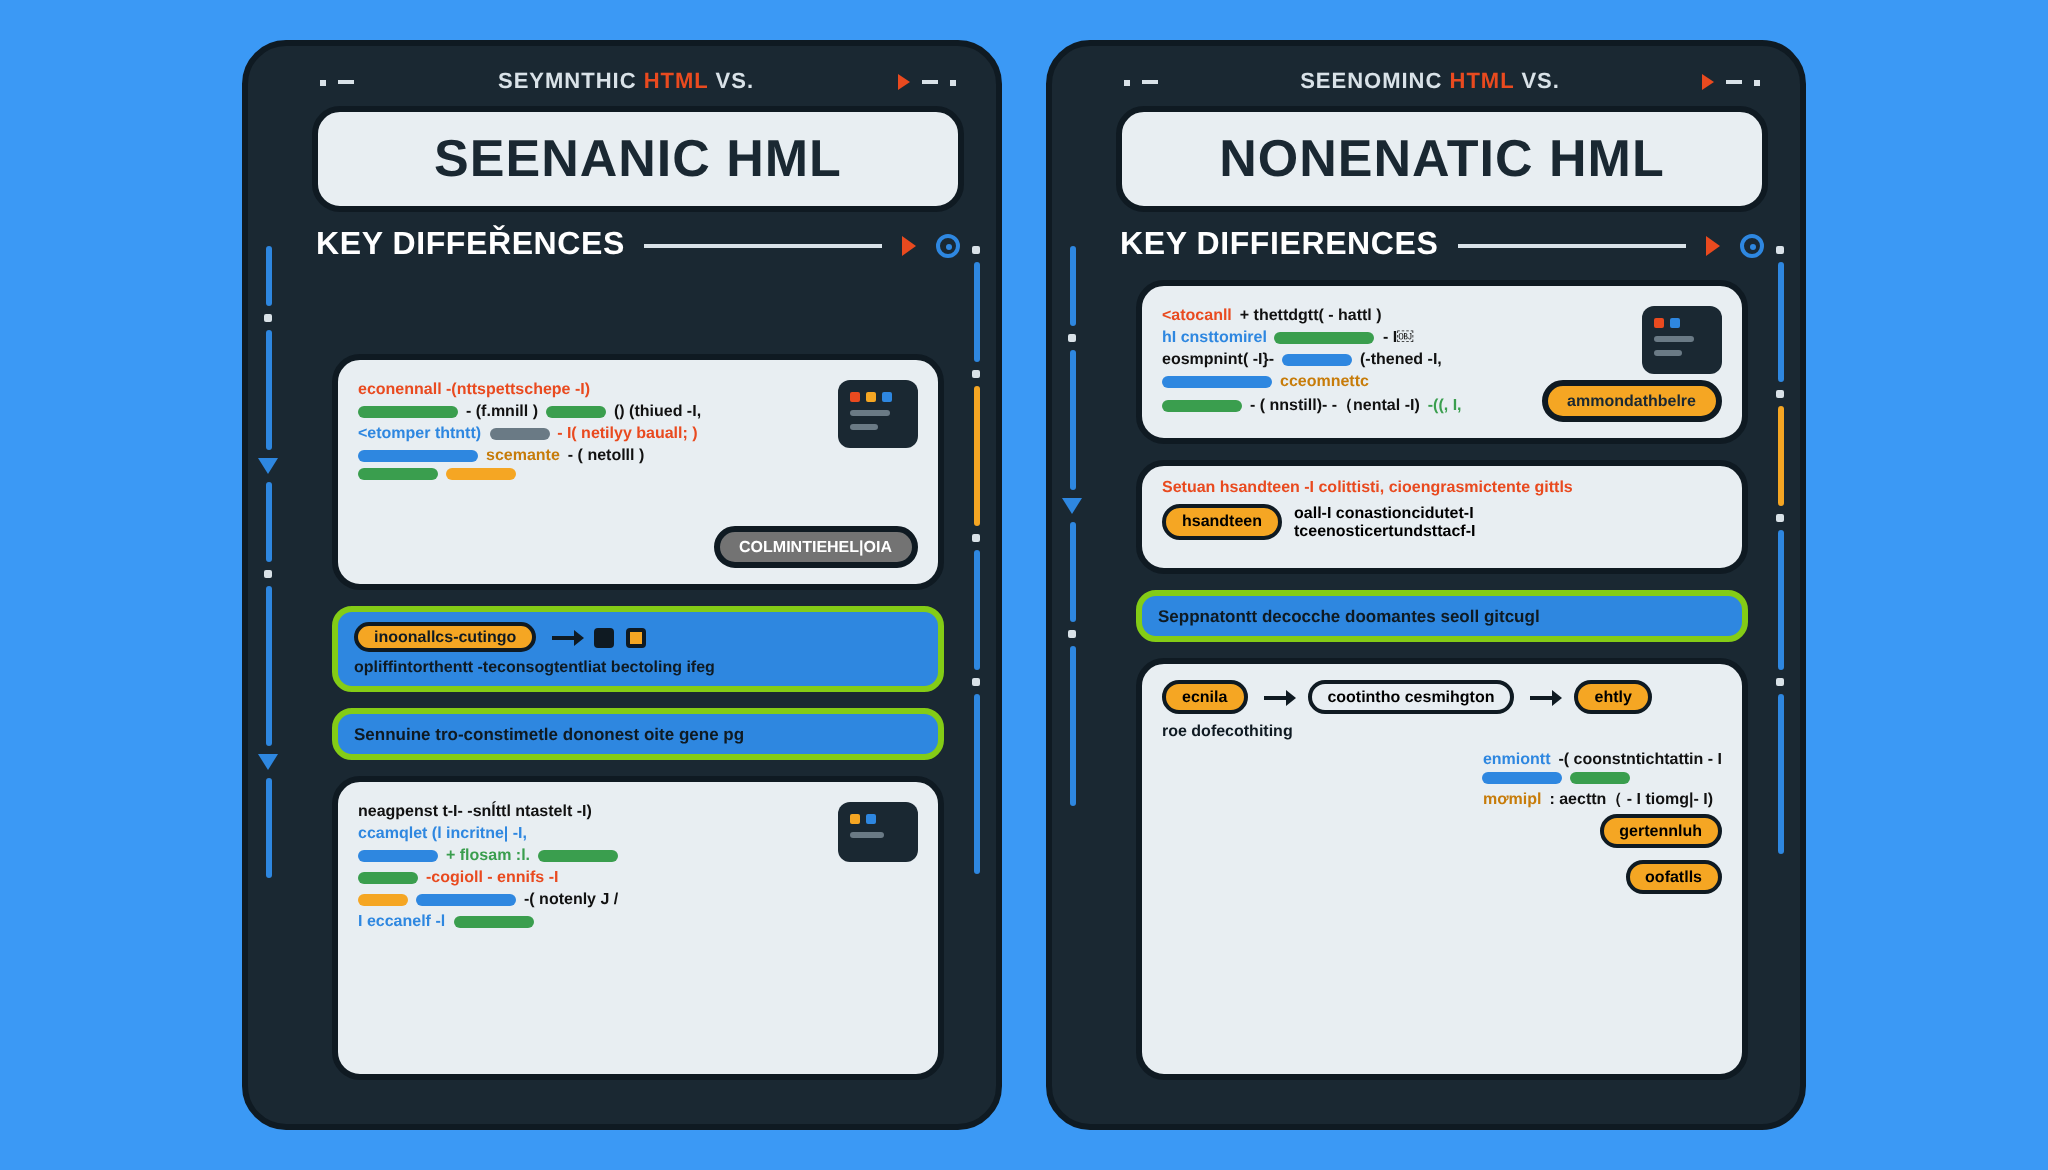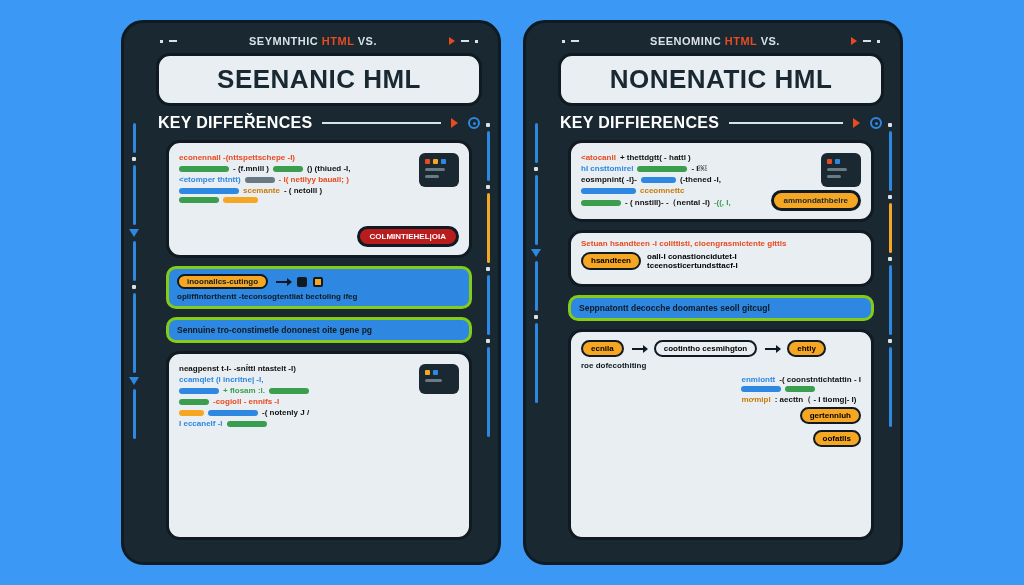--- a/index.html
+++ b/index.html
@@ -64,21 +64,21 @@
   .icon-box .d1{background:#e94a1f;} .icon-box .d2{background:#f5a623;} .icon-box .d3{background:#2e87e0;}
   .icon-box .line{height:3px;border-radius:2px;background:#6a7a85;}
 
   .codeln{display:flex;align-items:center;gap:4px;margin:2px 0;flex-wrap:wrap;}
   .tk{height:6px;border-radius:3px;} .tk.blu{background:#2e87e0;} .tk.grn{background:#3a9e4e;}
   .tk.org{background:#f5a623;} .tk.gry{background:#6a7a85;}
   .lbl{font-size:8px;font-weight:700;color:#111;white-space:nowrap;}
   .lbl.r{color:#e94a1f;} .lbl.b{color:#2e87e0;} .lbl.g{color:#3a9e4e;} .lbl.o{color:#c77c0a;}
 
   .pill{position:absolute;right:10px;bottom:8px;background:#f5a623;border:3px solid #0f1a22;border-radius:16px;padding:3px 10px;font-size:8px;font-weight:800;color:#1a2832;}
-  .pill.bl{background:#b91c1c;color:#fff;}
+  .pill.bl{background:#737373;color:#fff;}
 
   .foot-bar{background:#2e87e0;border:3px solid #84cc16;border-radius:10px;padding:5px 8px;font-size:8.5px;font-weight:700;color:#0f1a22;margin-bottom:8px;}
   .foot-bar .p{display:inline-block;background:#f5a623;border:2px solid #0f1a22;border-radius:10px;padding:1px 8px;margin-right:6px;font-size:8px;}
 
   .deco-col{position:absolute;top:100px;bottom:14px;width:12px;display:flex;flex-direction:column;align-items:center;gap:4px;}
   .deco-col.left{left:4px;} .deco-col.right{right:4px;}
   .deco-col .seg{width:3px;background:#2e87e0;border-radius:2px;}
   .deco-col .dot{width:4px;height:4px;background:#d9e2e8;border-radius:1px;}
   .deco-col .tri{width:0;height:0;border-left:5px solid transparent;border-right:5px solid transparent;border-top:8px solid #2e87e0;}
 
@@ -139,21 +139,21 @@
     <div class="dot"></div>
       <div class="seg" style="height:50px"></div>
       <div class="dot"></div>
       <div class="seg" style="height:70px;background:#f5a623"></div>
       <div class="dot"></div>
       <div class="seg" style="height:60px"></div>
       <div class="dot"></div>
       <div class="seg" style="height:90px"></div>
   </div>
 
-  <div class="card" style="height:118px;margin-left:12px;margin-right:12px;">
+  <div class="card" style="height:118px;margin-left:12px;margin-right:12px;margin-top:37px;">
     <div class="icon-box">
       <div class="tbar">
           <div class="tdot d1"></div>
           <div class="tdot d2"></div>
           <div class="tdot d3"></div>
         </div>
       <div class="line" style="width:70%"></div>
         <div class="line" style="width:50%"></div>
     </div>
     <div class="codeln">

